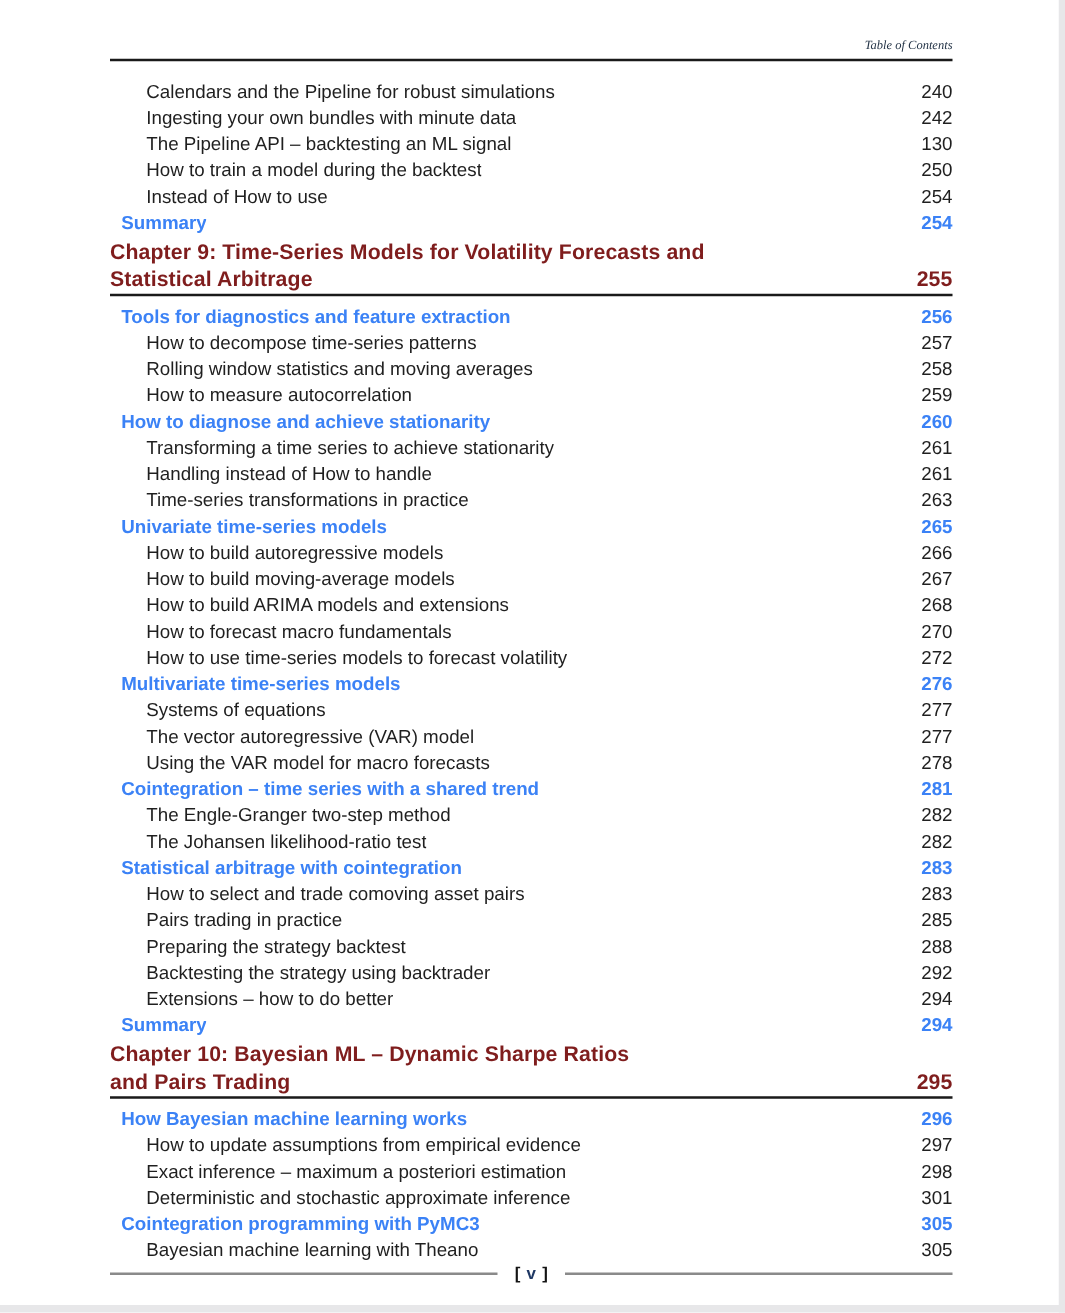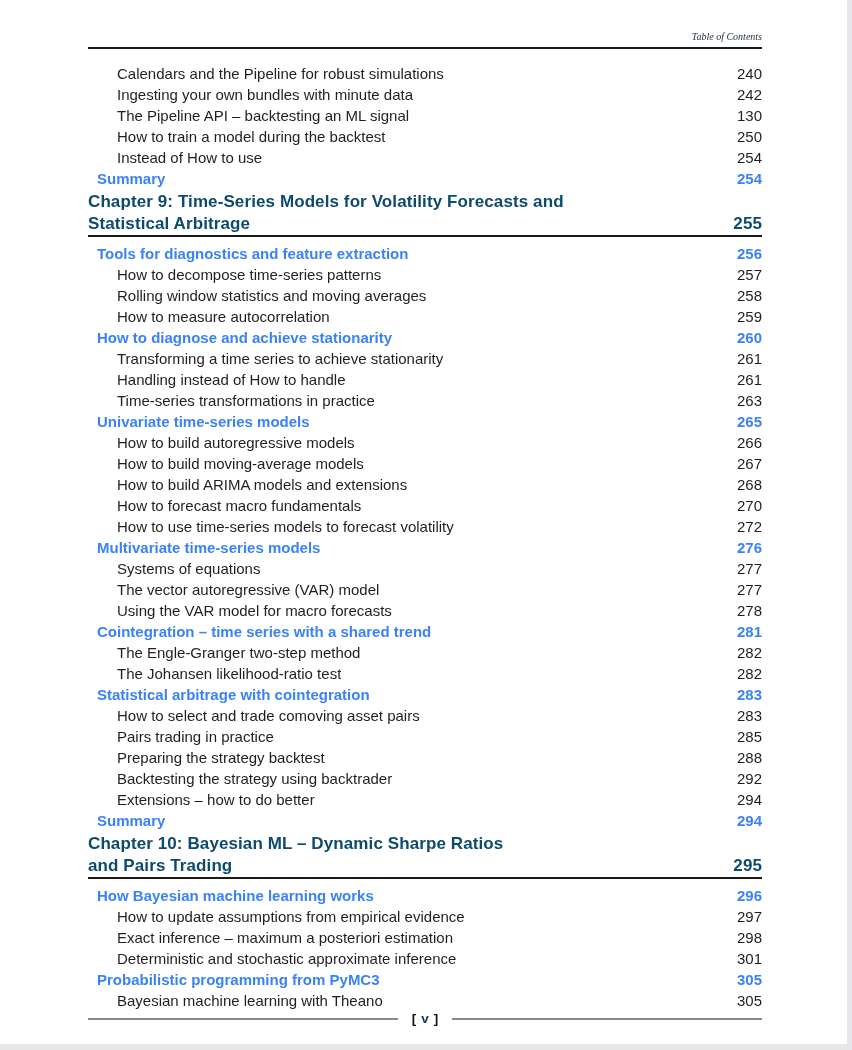--- a/index.html
+++ b/index.html
@@ -28,21 +28,21 @@
   .toc{margin-top:14px;}
   .row{
     display:flex;justify-content:space-between;align-items:baseline;
     font-size:15px;line-height:21px;height:21px;white-space:nowrap;
   }
   .row .lbl{overflow:hidden;}
   .row .pg{text-align:right;}
   .row.lvl1{padding-left:9px;font-weight:700;color:#3b82f6;}
   .row.lvl2{padding-left:29px;gap:15px;}
   
-  .chapter{margin:2px 0 6px 0;color:#0c4a6e;}
+  .chapter{margin:2px 0 6px 0;color:#7f1d1d;}
   .ch-line{
     font-size:17px;font-weight:700;line-height:22px;letter-spacing:.1px;
   }
   .ch-line2{
     display:flex;justify-content:space-between;align-items:baseline;
     border-bottom:2px solid var(--rule,#1a1a1a);
   }
   
   .footer{
     display:flex;align-items:center;margin-top:0;
@@ -233,21 +233,21 @@
       </div>
       <div class="row lvl2">
         <span class="lbl">Exact inference – maximum a posteriori estimation</span>
         <span class="pg">298</span>
       </div>
       <div class="row lvl2">
         <span class="lbl">Deterministic and stochastic approximate inference</span>
         <span class="pg">301</span>
       </div>
       <div class="row lvl1">
-        <span class="lbl">Probabilistic programming from PyMC3</span>
+        <span class="lbl">Cointegration programming with PyMC3</span>
         <span class="pg">305</span>
       </div>
       <div class="row lvl2">
         <span class="lbl">Bayesian machine learning with Theano</span>
         <span class="pg">305</span>
       </div>
     </main>
 
   <div class="footer">
     <div class="fline"></div>

